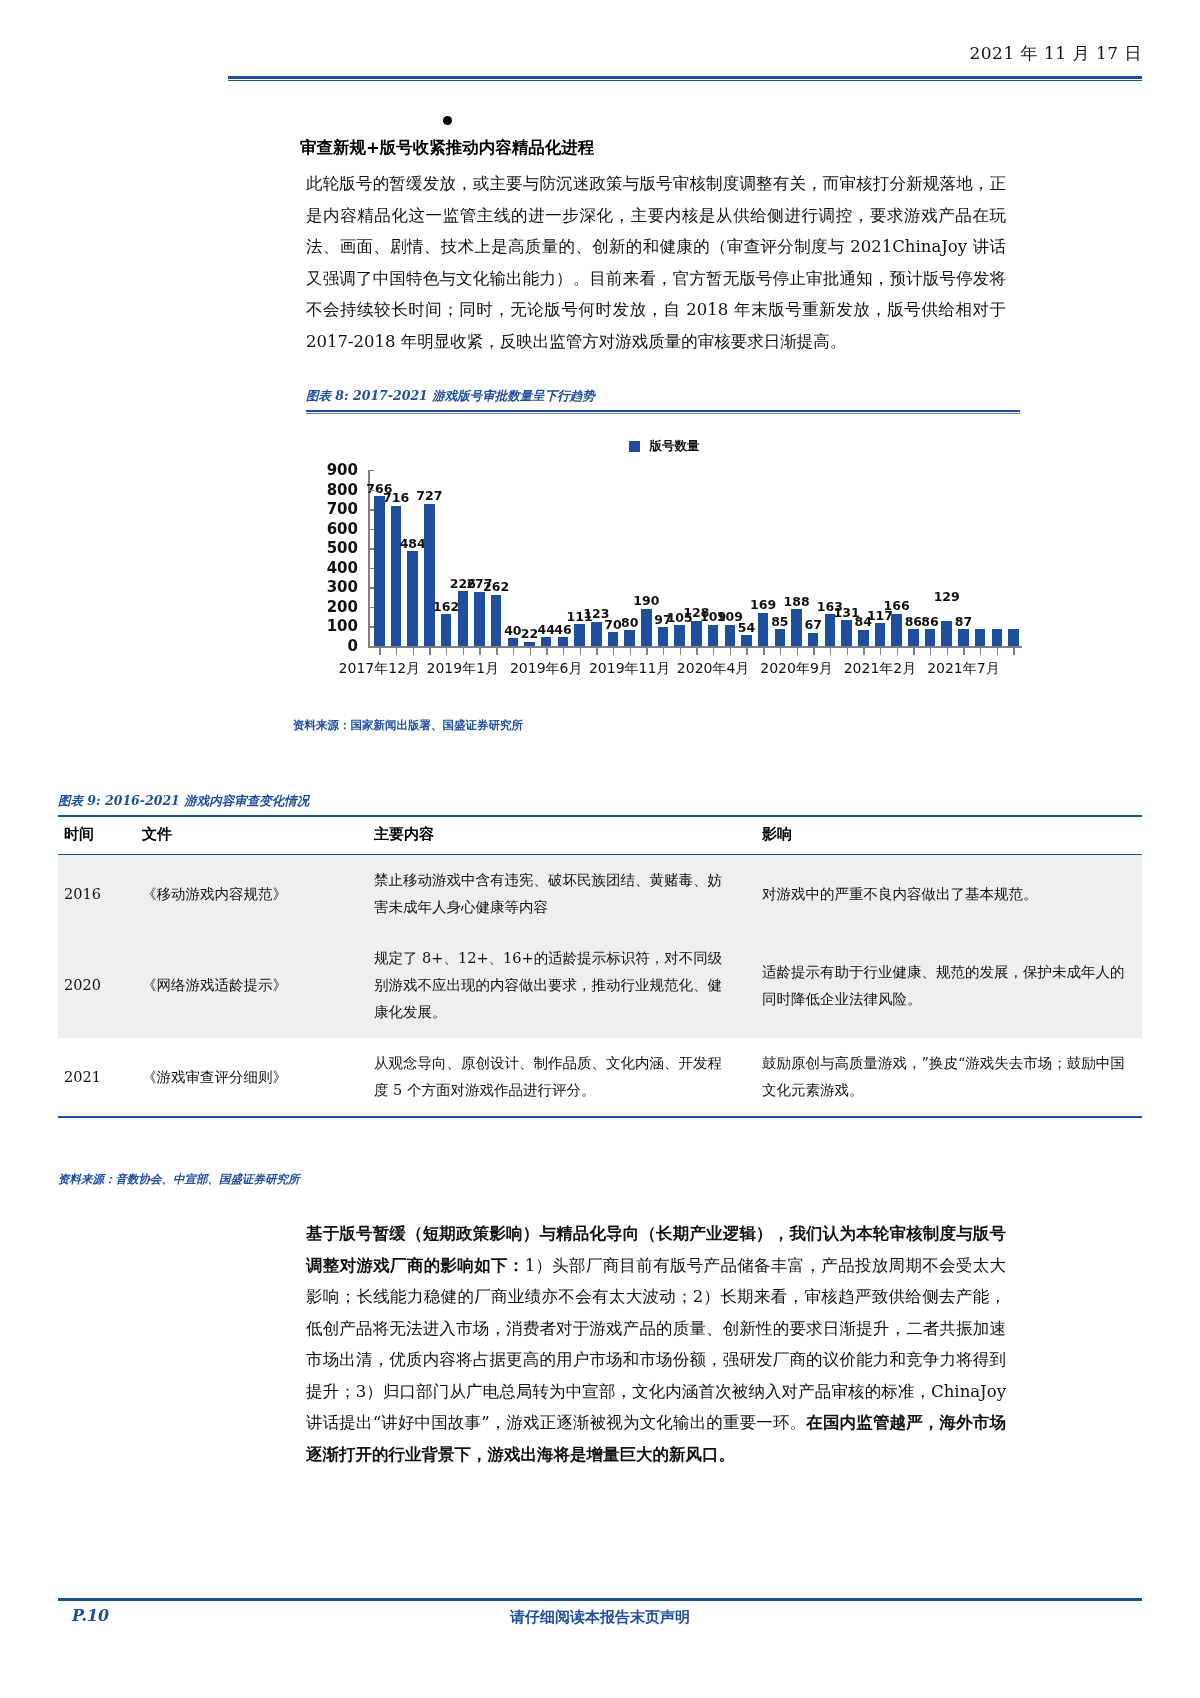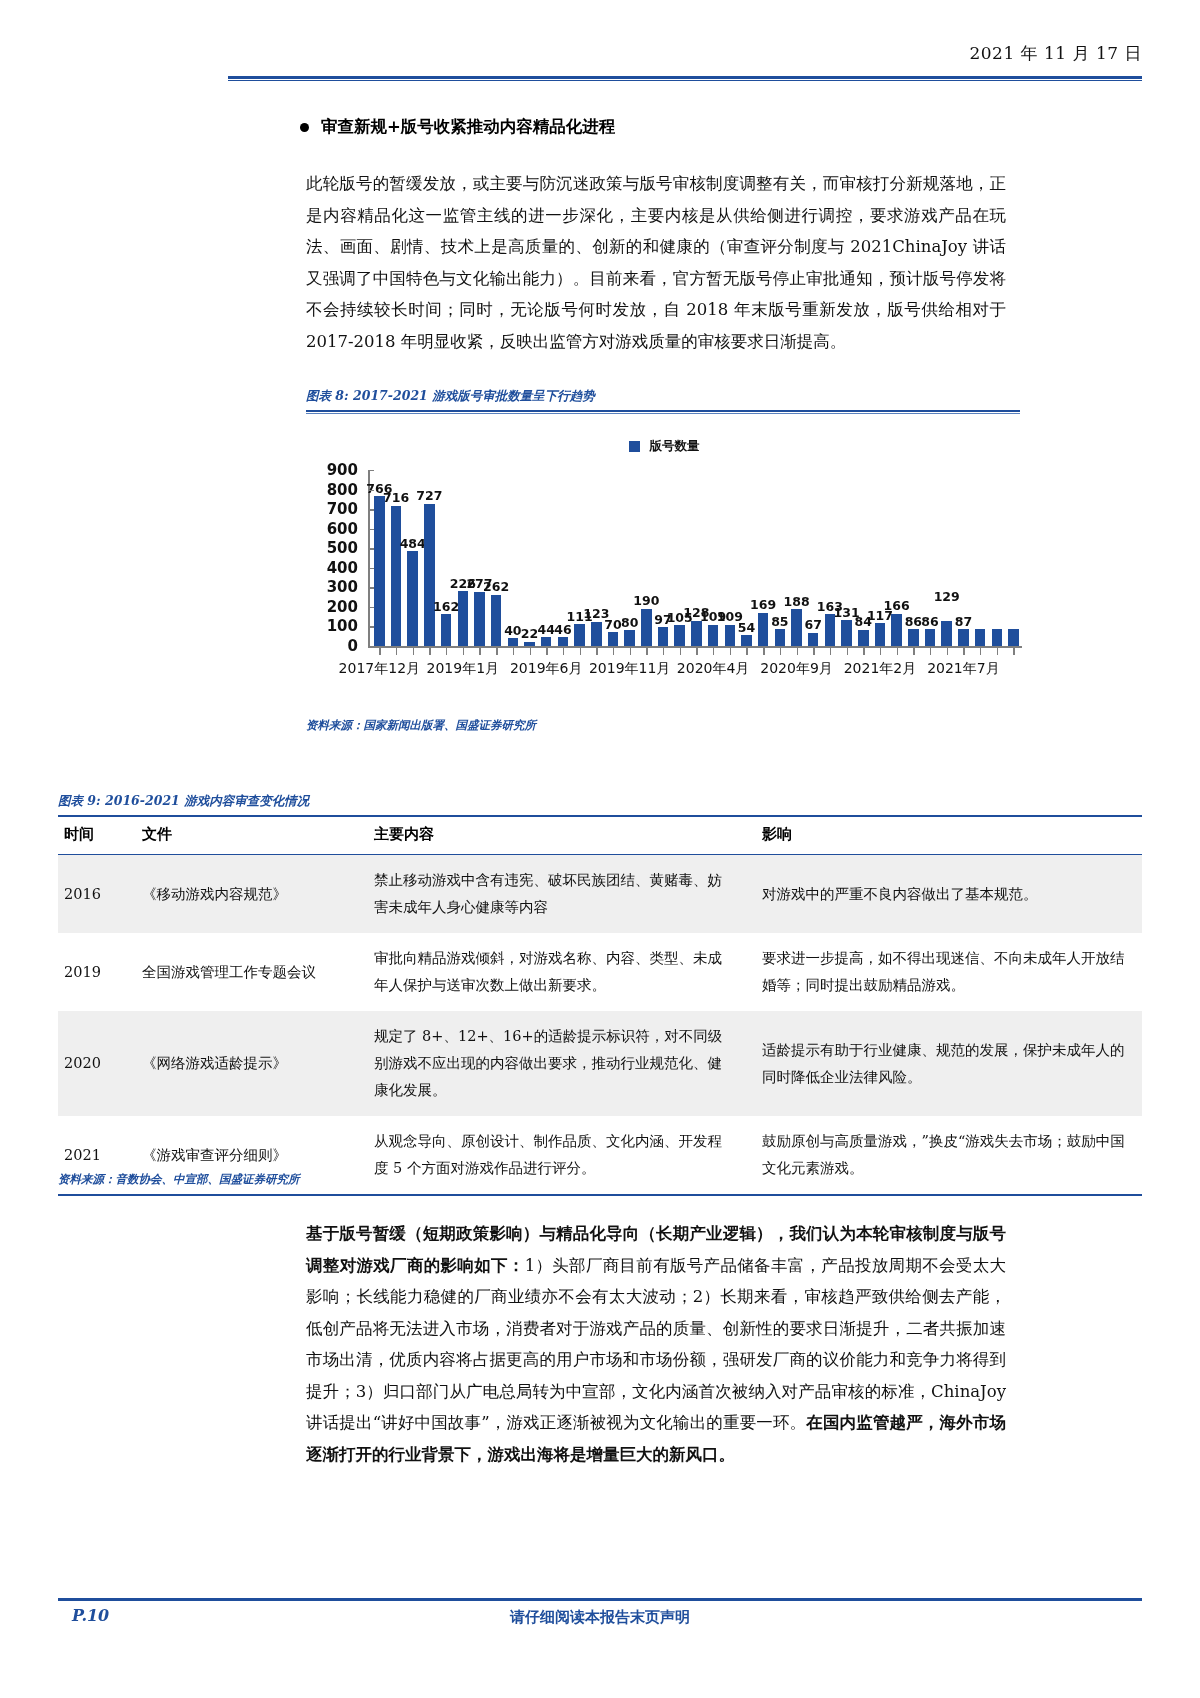--- a/index.html
+++ b/index.html
@@ -26,21 +26,21 @@
   }
   .hdr-rule-thin {
     position:absolute; left:228px; right:58px; top:80px;
     height:1px; background:#1f4e9c;
   }
 
   
   .bullet-head {
     position:absolute; left:300px; top:116px;
     display:flex; align-items:center; gap:12px;
-    font-weight:bold; font-size:16.5px; color:#000;
+    font-weight:bold; font-size:16.5px; color:#000;flex-direction:column;
   }
   .bullet-dot {
     width:9px; height:9px; border-radius:50%;
     background:#000; display:inline-block; flex:none;
   }
 
   
   .para1 {
     position:absolute; left:306px; top:168px; width:700px;
     font-size:16.5px; line-height:31.5px;
@@ -125,22 +125,22 @@
     display:flex;
   }
   .xlabcell { flex:1 1 0; position:relative; }
   .xlab {
     position:absolute; left:50%; transform:translateX(-50%); top:0;
     font-size:14px; white-space:nowrap; color:#111;
     font-family:"DejaVu Sans", sans-serif;
   }
 
   .fig8-src {
-    position:absolute; left:306px; top:718px;
-    font-size:11.5px; font-style:italic; color:#1f4e9c; font-weight:bold;
+    position:absolute; left:293px; top:718px;
+    font-size:11.5px; color:#1f4e9c; font-weight:bold;
   }
 
   
   .fig9-title {
     position:absolute; left:58px; top:793px;
     font-size:12.5px; font-style:italic; font-weight:bold; color:#1f4e9c;
   }
   .tbl {
     position:absolute; left:58px; top:815px; width:1084px;
     border-collapse:collapse; font-size:14.5px;
@@ -505,26 +505,20 @@
         <th class="c-eff">影响</th>
       </tr>
     </thead>
     <tbody id="tbody">
         <tr class="alt">
           <td class="c-time">2016</td>
           <td class="c-file">《移动游戏内容规范》</td>
           <td class="c-main">禁止移动游戏中含有违宪、破坏民族团结、黄赌毒、妨害未成年人身心健康等内容</td>
           <td class="c-eff">对游戏中的严重不良内容做出了基本规范。</td>
         </tr>
-        <tr>
-          <td class="c-time">2019</td>
-          <td class="c-file">全国游戏管理工作专题会议</td>
-          <td class="c-main">审批向精品游戏倾斜，对游戏名称、内容、类型、未成年人保护与送审次数上做出新要求。</td>
-          <td class="c-eff">要求进一步提高，如不得出现迷信、不向未成年人开放结婚等；同时提出鼓励精品游戏。</td>
-        </tr>
         <tr class="alt">
           <td class="c-time">2020</td>
           <td class="c-file">《网络游戏适龄提示》</td>
           <td class="c-main">规定了 8+、12+、16+的适龄提示标识符，对不同级别游戏不应出现的内容做出要求，推动行业规范化、健康化发展。</td>
           <td class="c-eff">适龄提示有助于行业健康、规范的发展，保护未成年人的同时降低企业法律风险。</td>
         </tr>
         <tr>
           <td class="c-time">2021</td>
           <td class="c-file">《游戏审查评分细则》</td>
           <td class="c-main">从观念导向、原创设计、制作品质、文化内涵、开发程度 5 个方面对游戏作品进行评分。</td>

